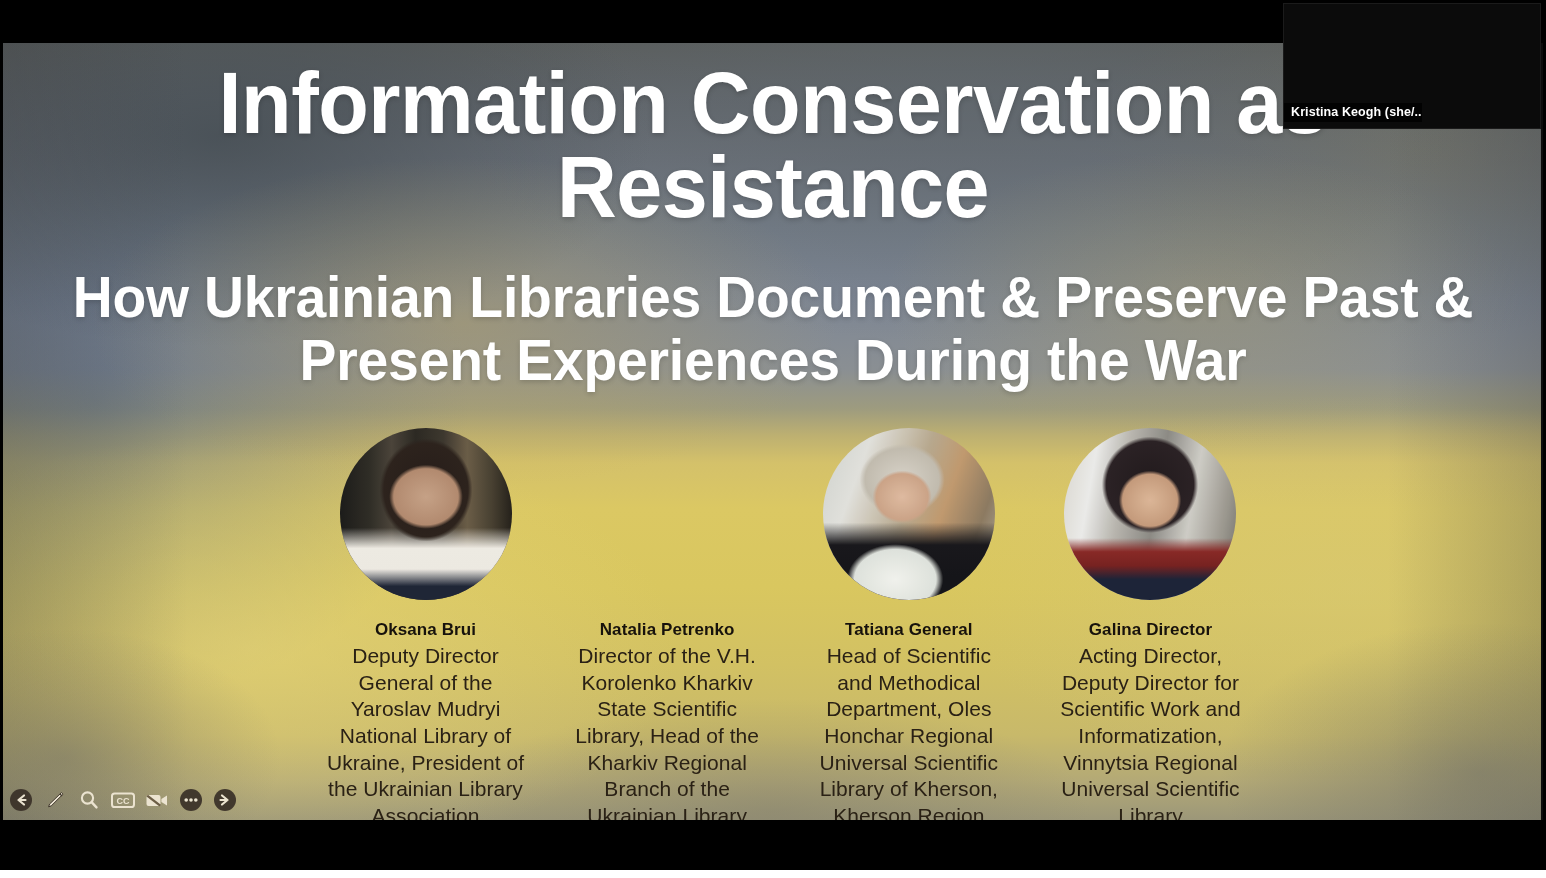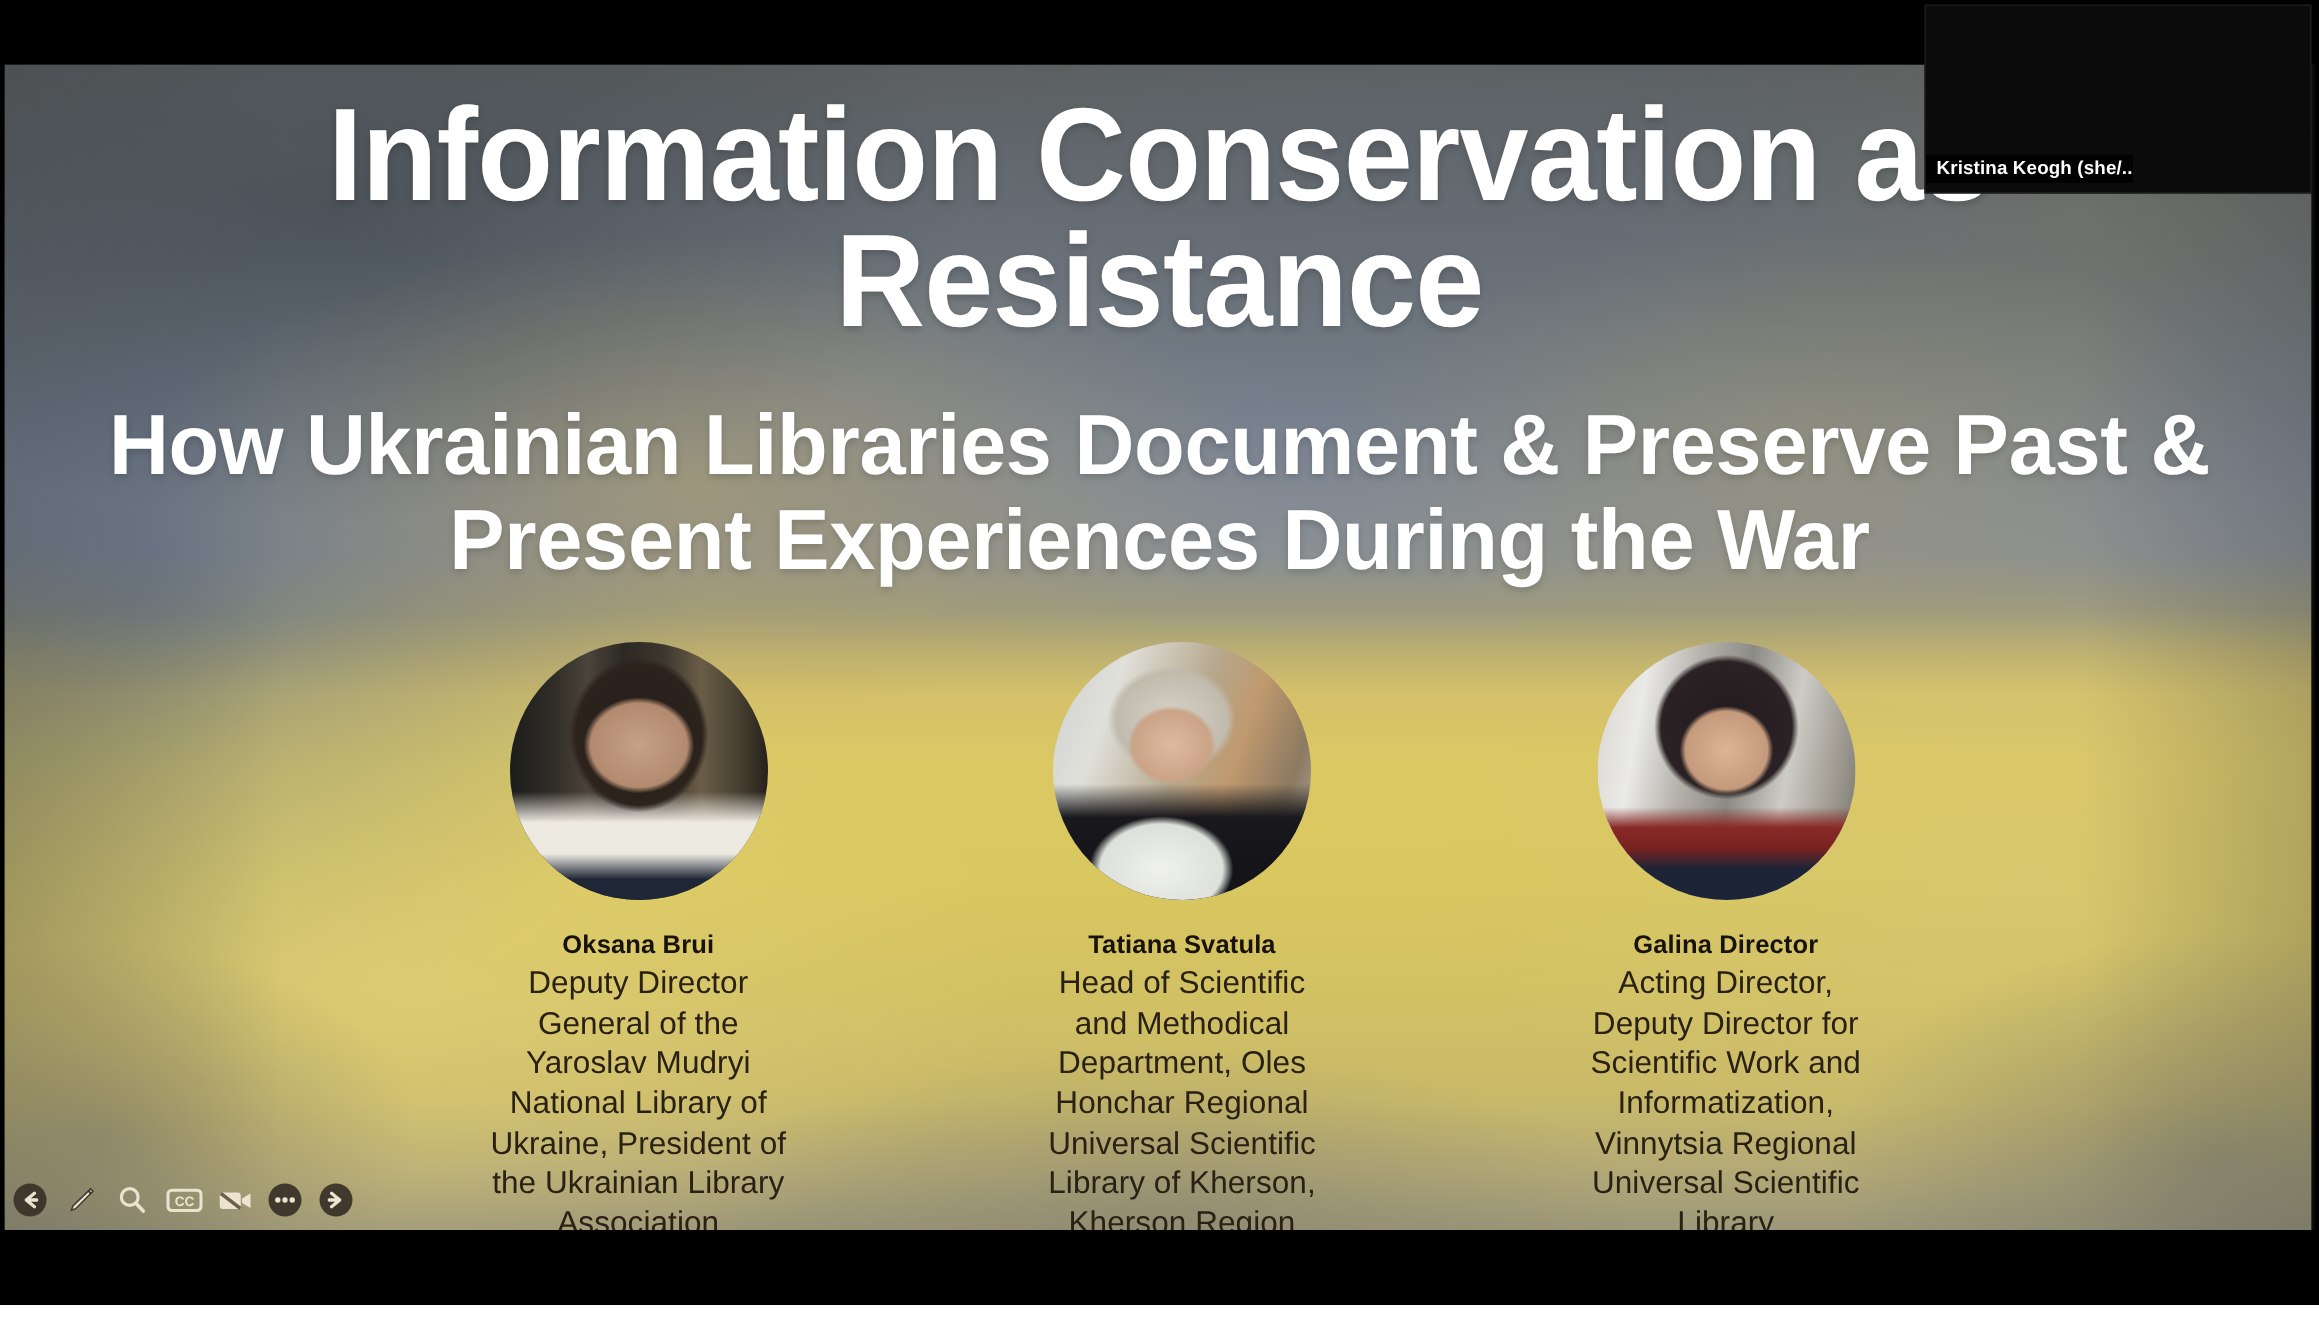--- a/index.html
+++ b/index.html
@@ -195,21 +195,21 @@
     position: absolute;
     left: 5px; bottom: 7px;
     display: flex;
     align-items: center;
     gap: 8px;
     z-index: 9;
     opacity: 0.93;
   }
   .tool-btn {
     width: 26px; height: 26px;
-    display: flex; align-items: center; justify-content: flex-start;
+    display: flex; align-items: center; justify-content: center;
     cursor: pointer;
     color: #f2ead8;
   }
   .tool-btn svg { display: block; }
 
   
   #video-tile {
     position: absolute;
     left: 1283px; top: 3px;
     width: 258px; height: 126px;
@@ -259,26 +259,33 @@
     <div id="speakers-row">
 
       <div class="speaker-card">
         <div class="speaker-portrait p1">
           <div class="portrait-art"></div>
         </div>
         <div class="speaker-name">Oksana Brui</div>
         <div class="speaker-bio">Deputy Director General of the Yaroslav Mudryi National Library of Ukraine, President of the Ukrainian Library Association</div>
       </div>
 
+      <div class="speaker-card">
+        <div class="speaker-portrait p2">
+          <div class="portrait-art"></div>
+        </div>
+        <div class="speaker-name">Natalia Petrenko</div>
+        <div class="speaker-bio">Director of the V.H. Korolenko Kharkiv State Scientific Library, Head of the Kharkiv Regional Branch of the Ukrainian Library</div>
+      </div>
 
       <div class="speaker-card">
         <div class="speaker-portrait p3">
           <div class="portrait-art"></div>
         </div>
-        <div class="speaker-name">Tatiana Svatula</div>
+        <div class="speaker-name">Tatiana General</div>
         <div class="speaker-bio">Head of Scientific and Methodical Department, Oles Honchar Regional Universal Scientific Library of Kherson, Kherson Region</div>
       </div>
 
       <div class="speaker-card">
         <div class="speaker-portrait p4">
           <div class="portrait-art"></div>
         </div>
         <div class="speaker-name">Galina Director</div>
         <div class="speaker-bio">Acting Director, Deputy Director for Scientific Work and Informatization, Vinnytsia Regional Universal Scientific Library</div>
       </div>

